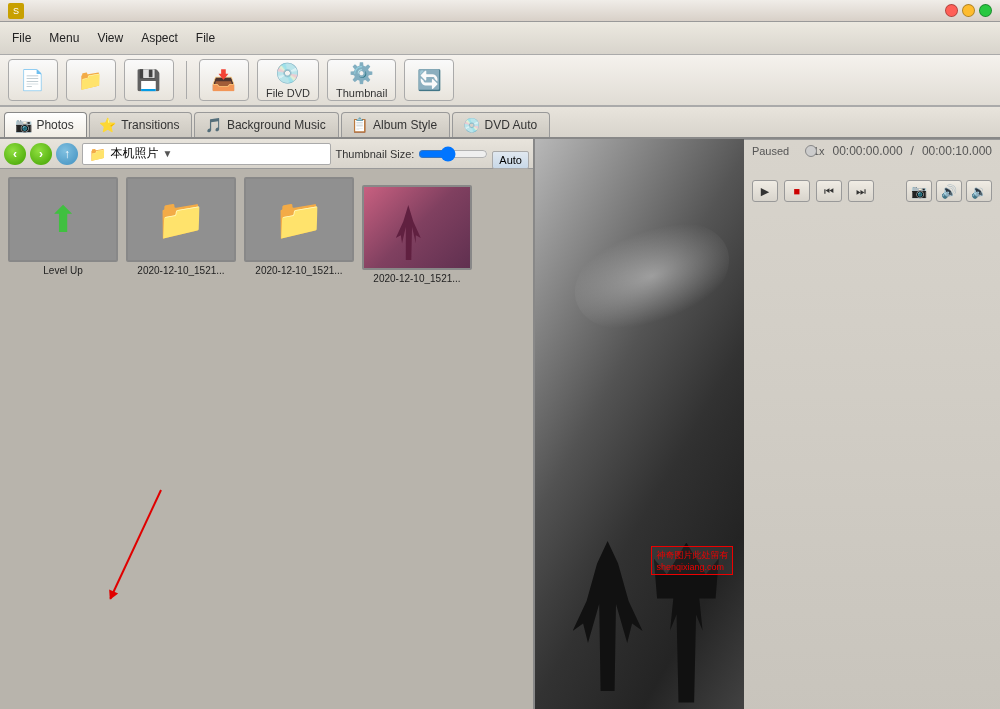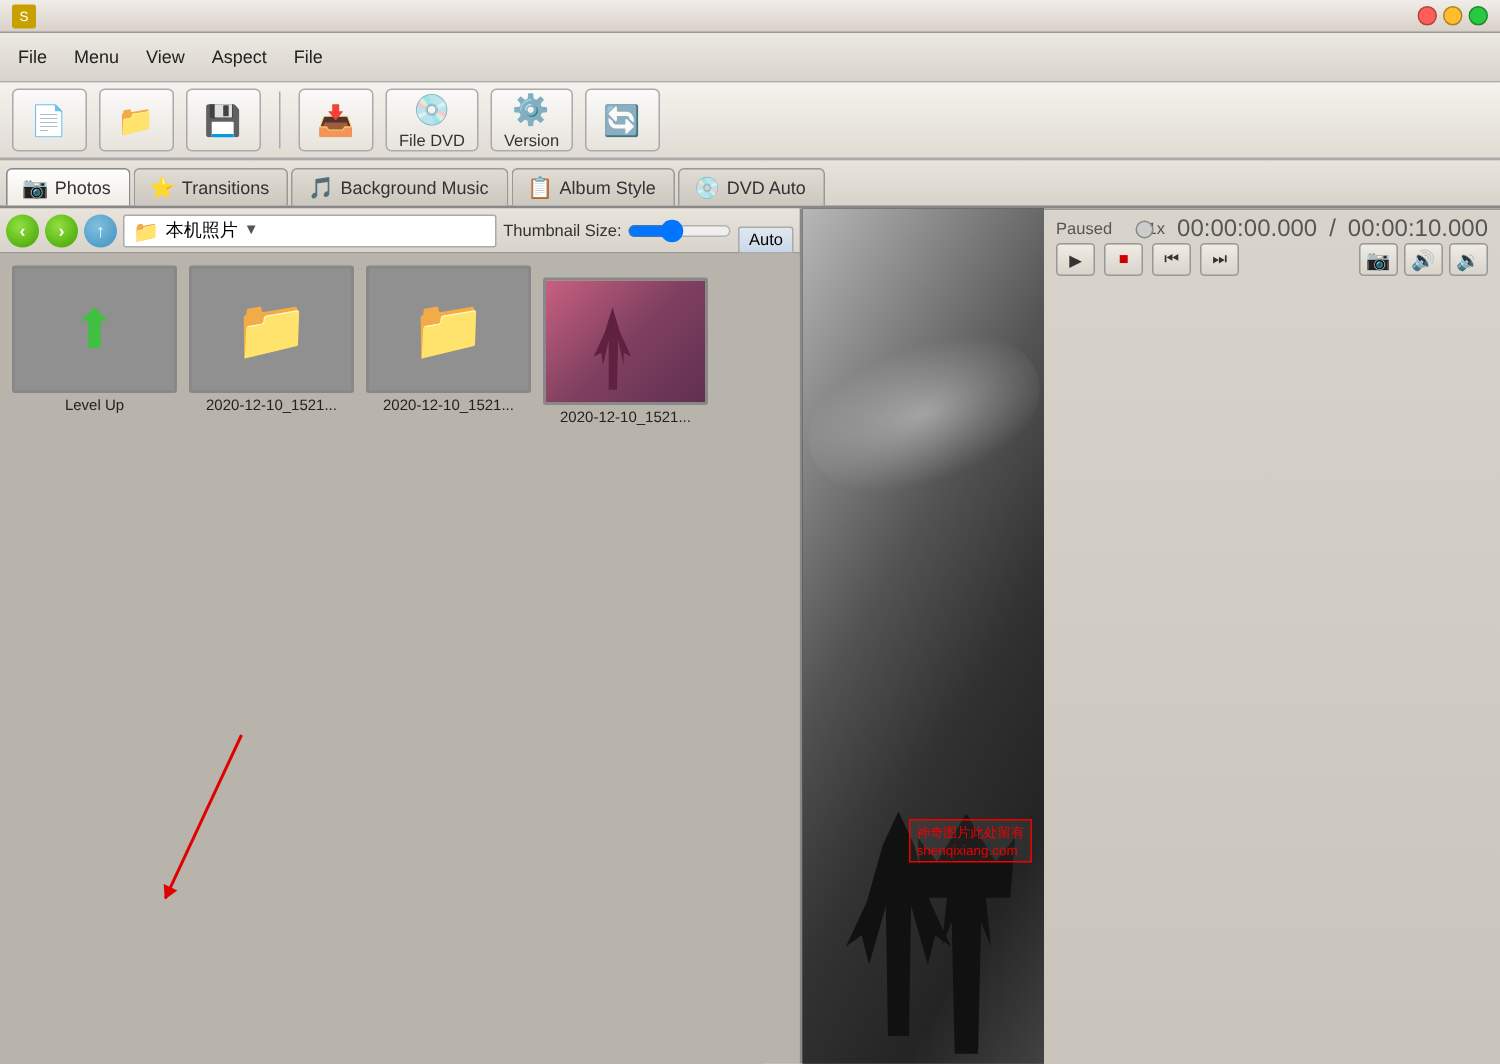--- a/index.html
+++ b/index.html
@@ -253,21 +253,21 @@
     
     #player-controls {
       background: linear-gradient(to bottom, #d8d4cc, #c8c4bc);
       padding: 4px 8px;
       border-top: 1px solid #999;
     }
     .progress-row {
       display: flex;
       align-items: center;
       gap: 8px;
-      margin-bottom: 0;
+      margin-bottom: 22px;
       justify-content: center;
     }
     .status-text { font-size: 11px; color: #555; width: 45px; }
     .progress-bar-bg {
       flex: 1;
       height: 8px;
       background: #aaa;
       border-radius: 4px;
       position: relative;
     }
@@ -281,21 +281,21 @@
       position: absolute;
       top: -2px;
       left: 53%;
       width: 12px;
       height: 12px;
       background: #ccc;
       border: 1px solid #888;
       border-radius: 50%;
     }
     .speed-label { font-size: 11px; color: #555; }
-    .time-label { font-size: 16px; color: #555; }
+    .time-label { font-size: 12px; color: #555; }
     .ctrl-buttons {
       display: flex;
       align-items: center;
       gap: 6px;
     }
     .ctrl-btn {
       width: 26px;
       height: 22px;
       background: linear-gradient(to bottom, #f0ece4, #d8d4cc);
       border: 1px solid #999;
@@ -372,21 +372,21 @@
     <div class="toolbar-icon">📥</div>
   </div>
 
   <div class="toolbar-btn">
     <div class="toolbar-icon">💿</div>
     <span>File DVD</span>
   </div>
 
   <div class="toolbar-btn">
     <div class="toolbar-icon">⚙️</div>
-    <span>Version</span>
+    <span>Thumbnail</span>
   </div>
 
   <div class="toolbar-btn">
     <div class="toolbar-icon">🔄</div>
   </div>
 </div>
 
 <div id="tabbar">
   <div class="tab active">
     <span class="tab-icon">📷</span>

